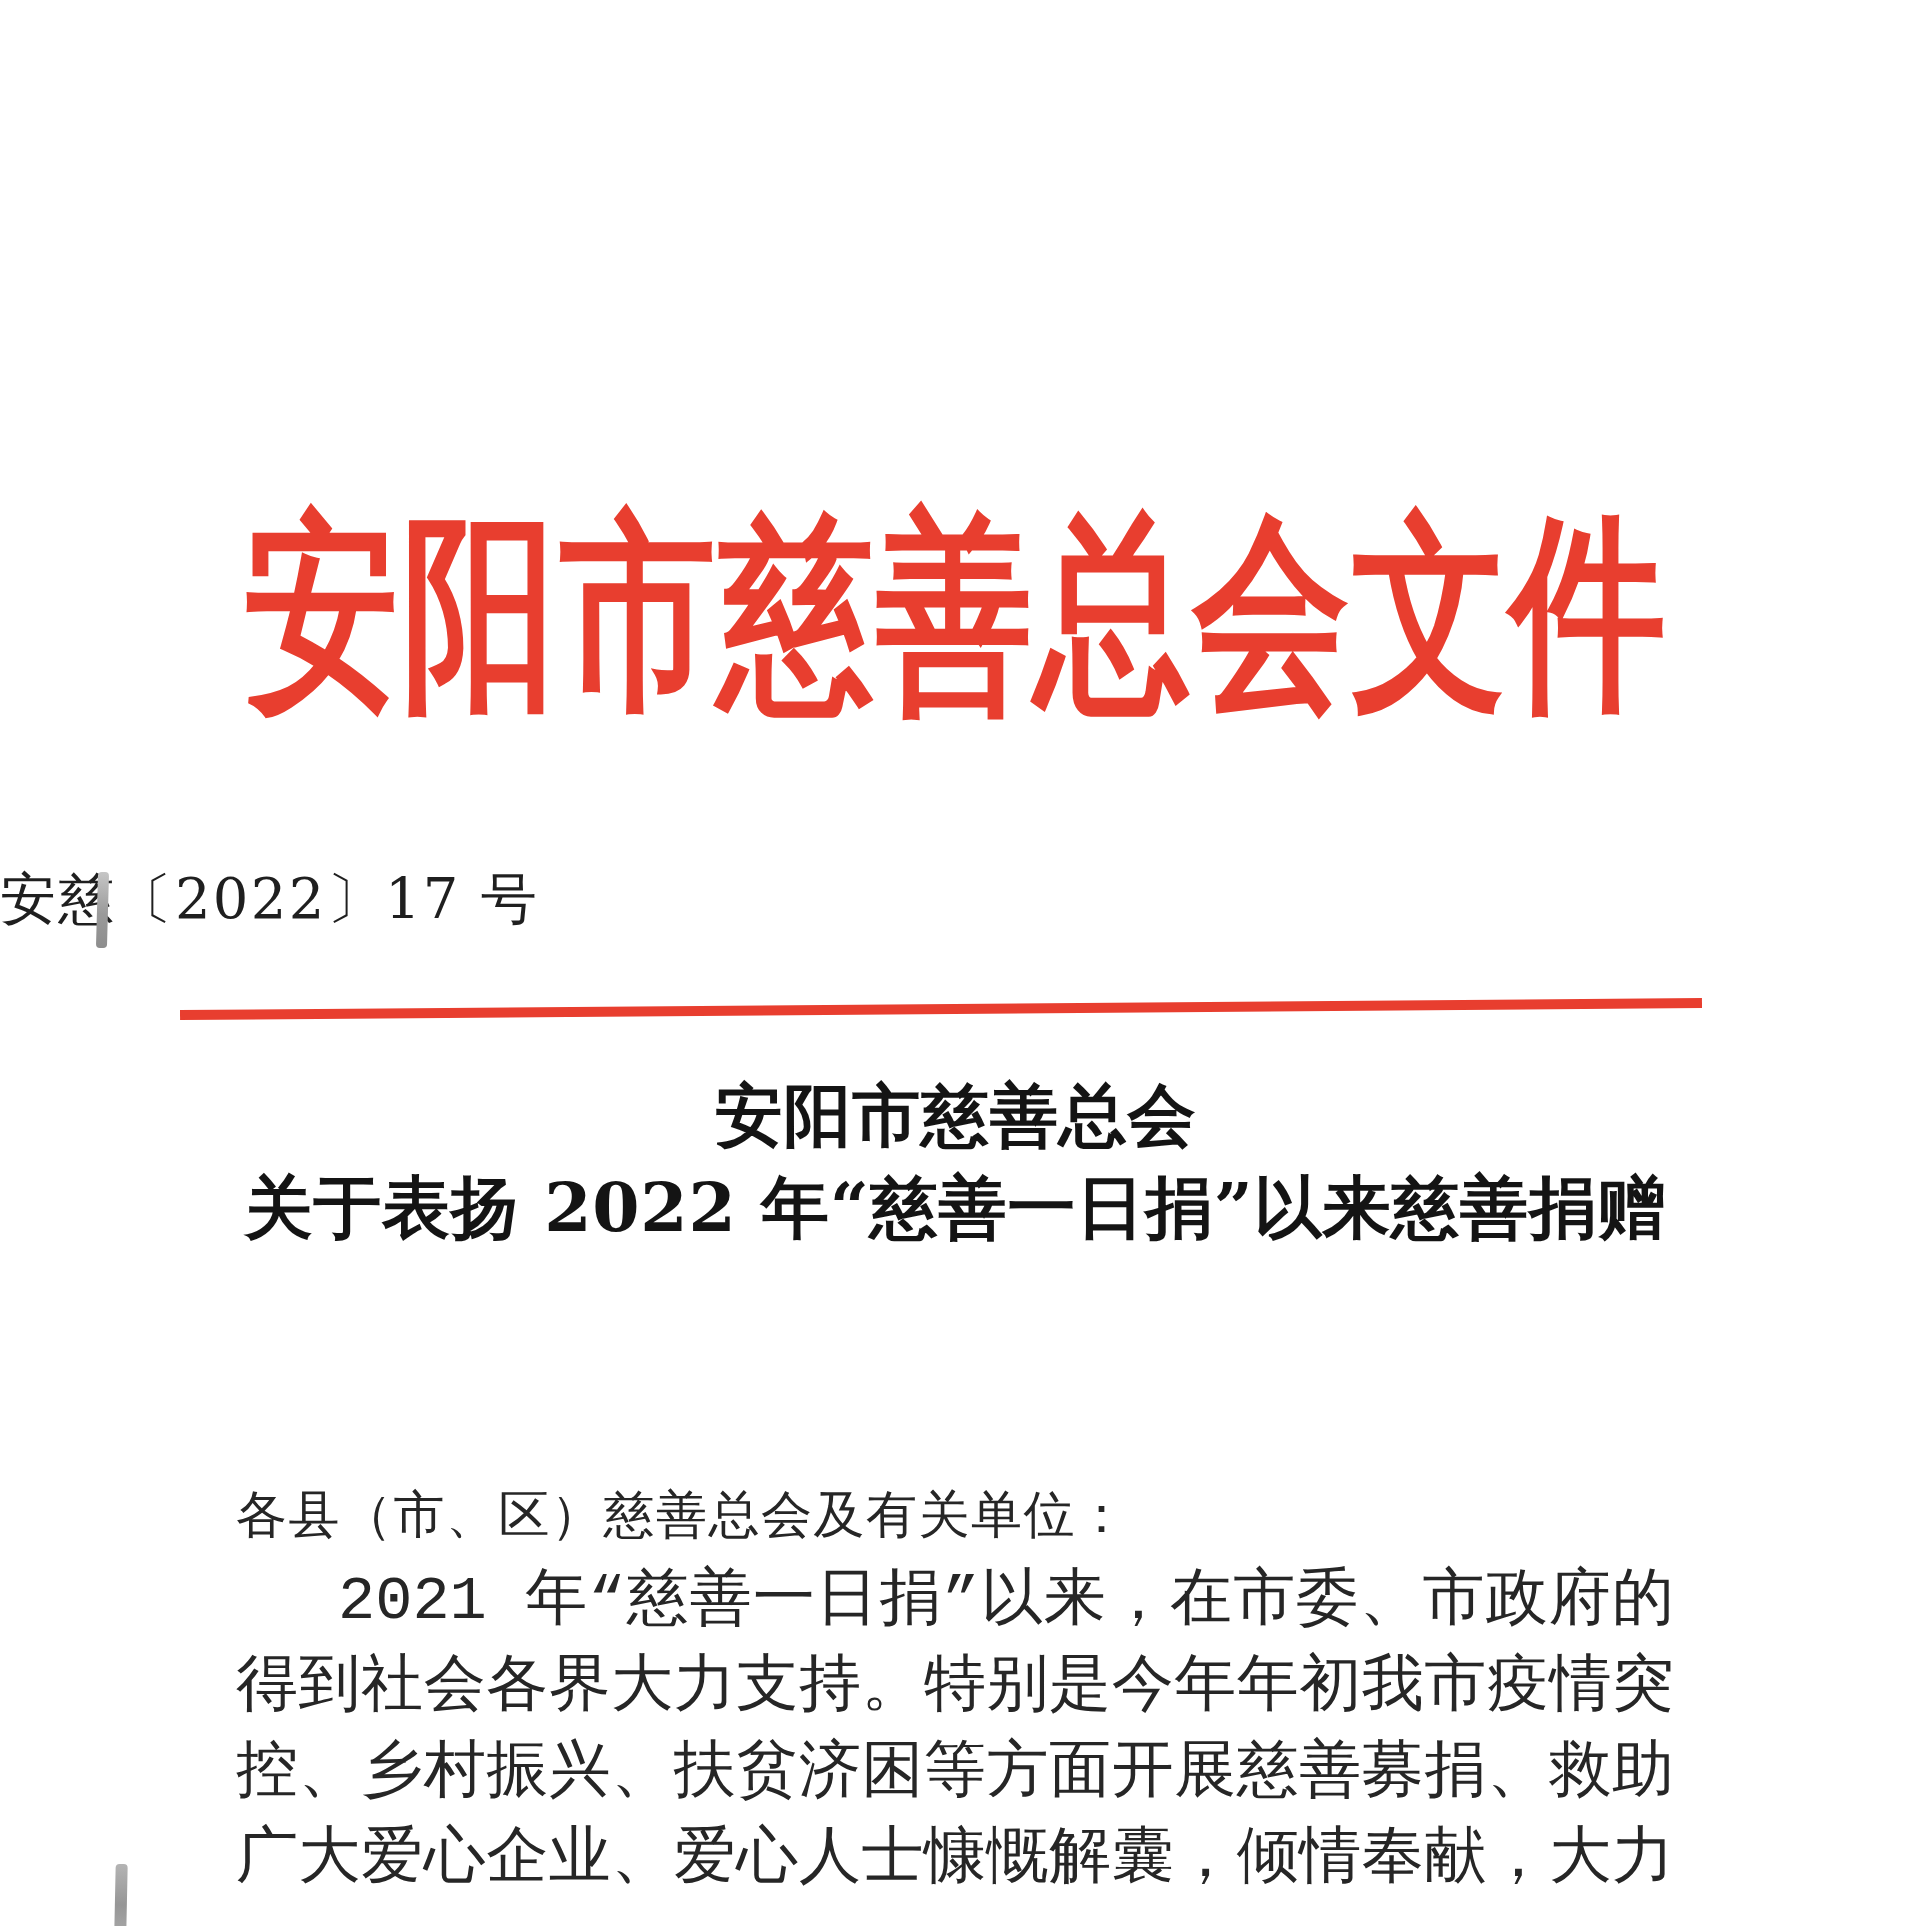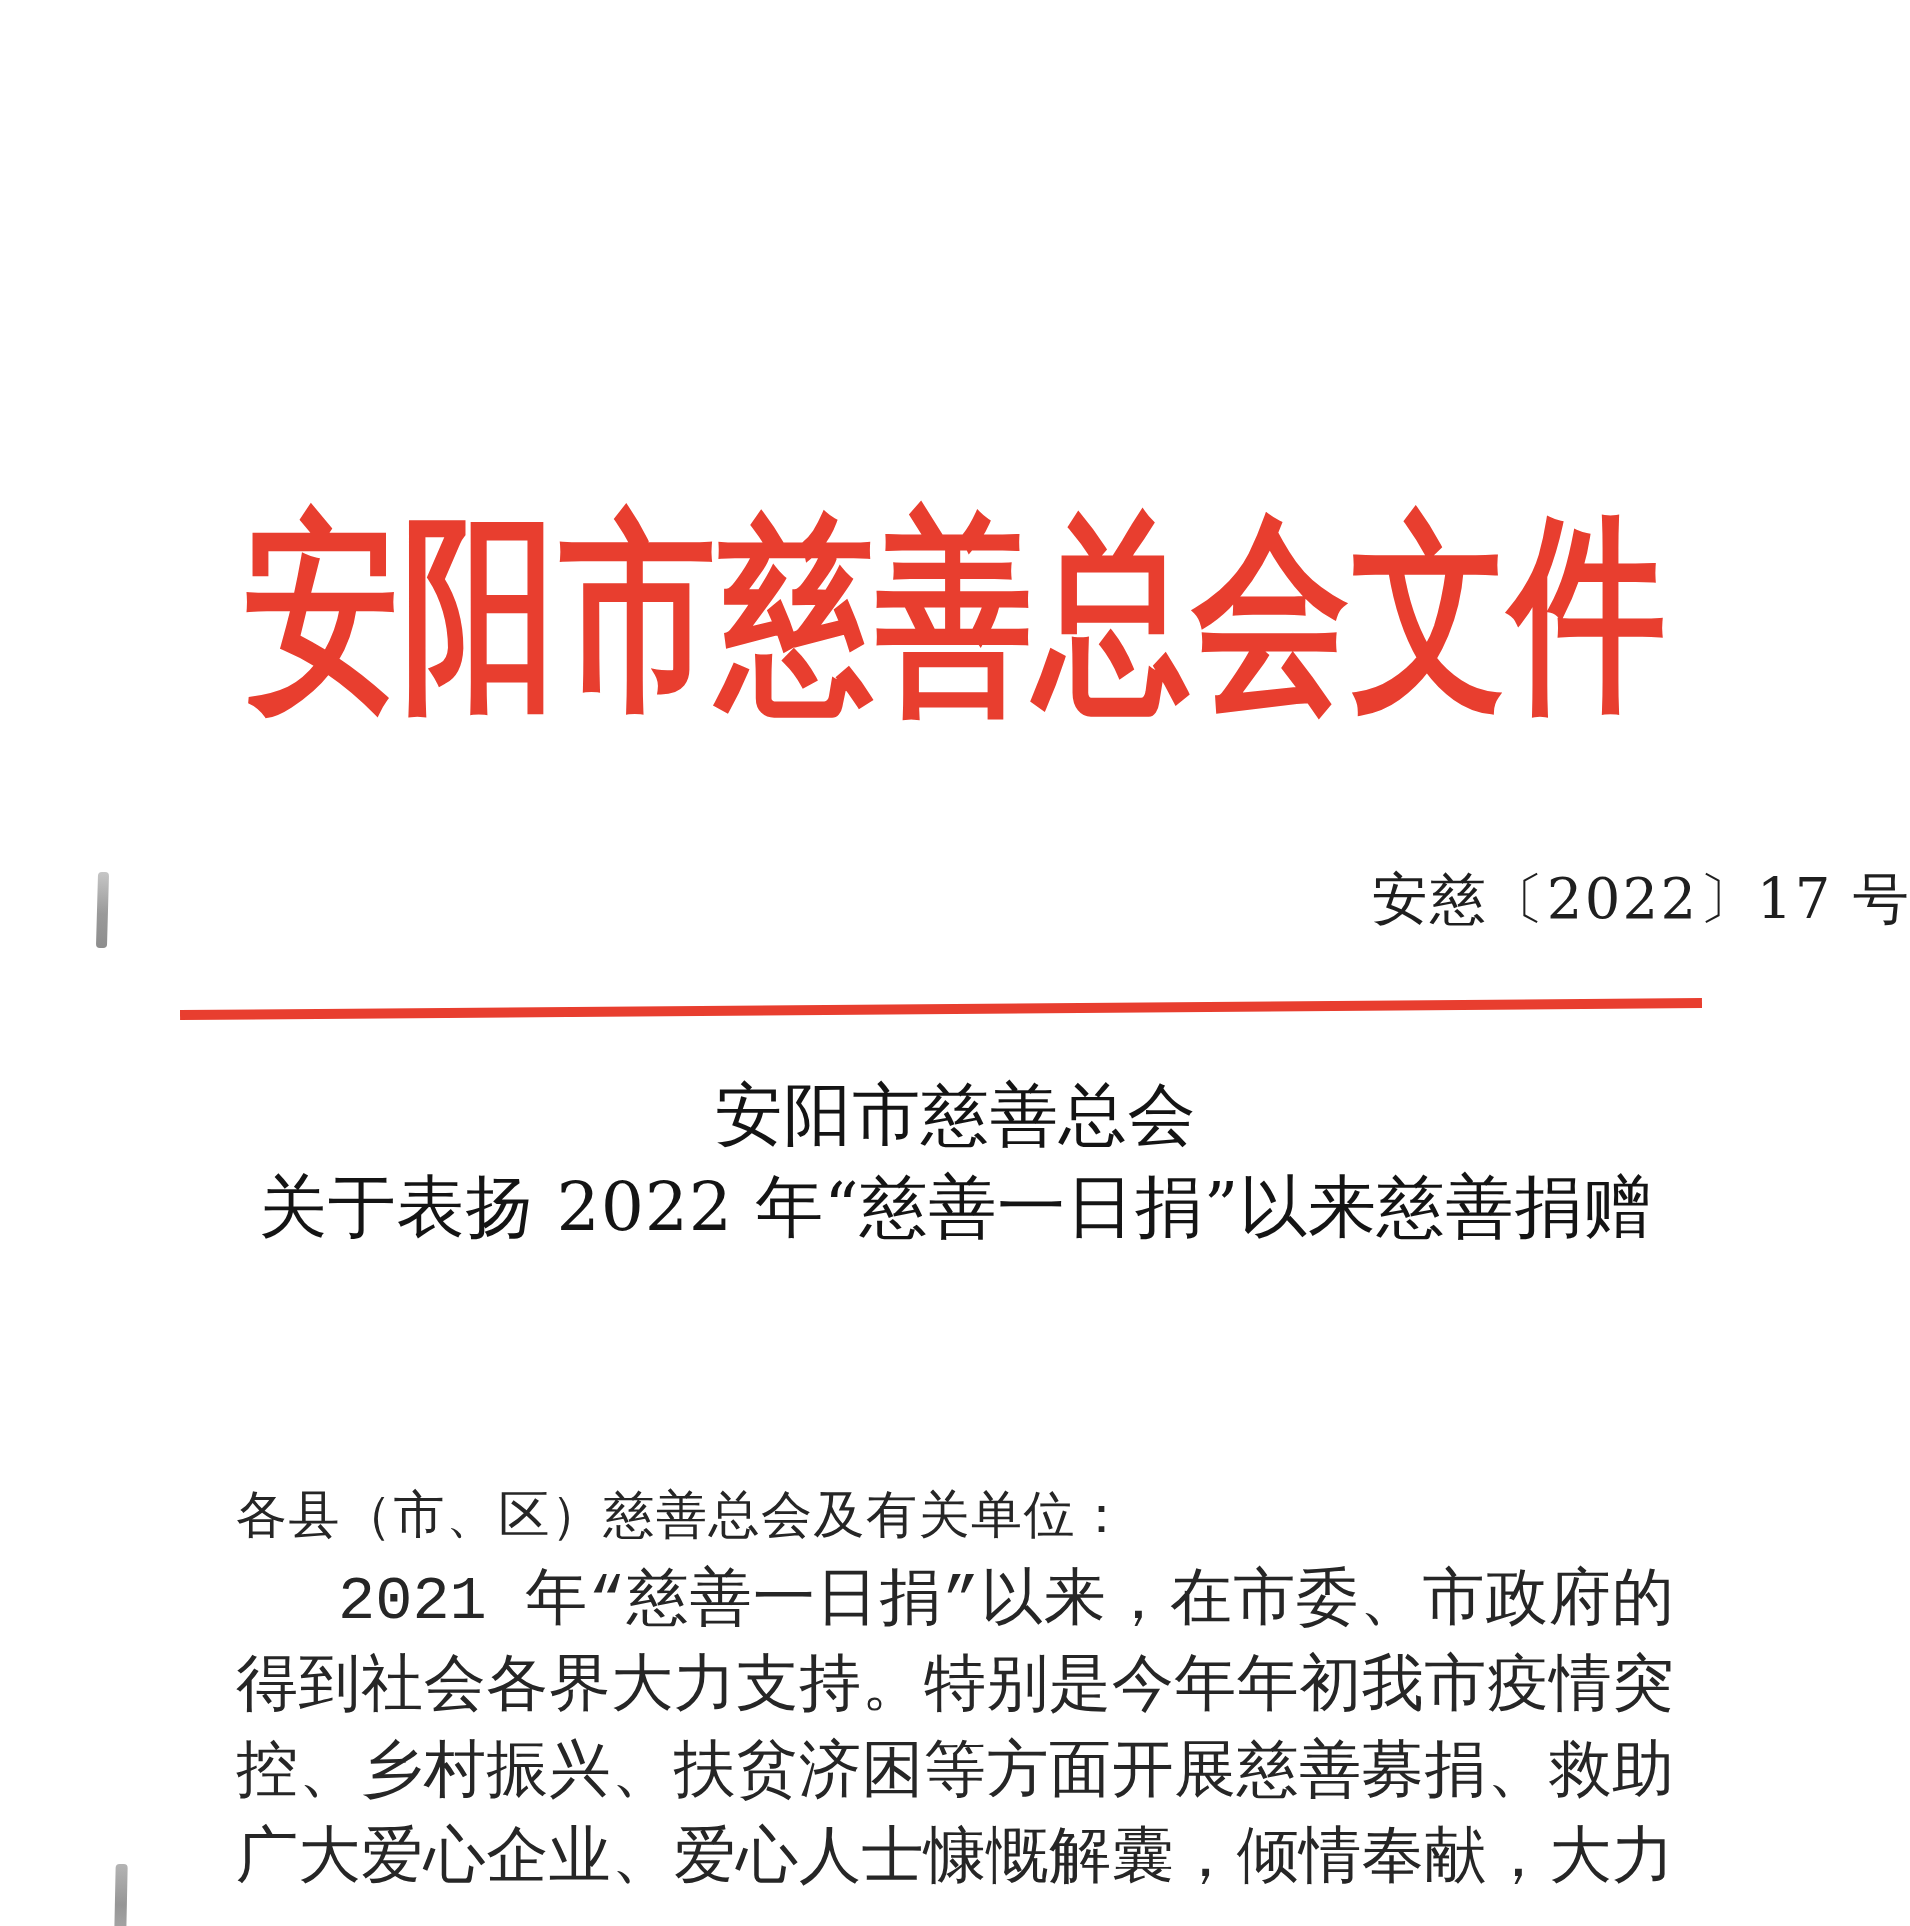--- a/index.html
+++ b/index.html
@@ -22,36 +22,36 @@
     font-size:156px;line-height:156px;
     font-weight:700;
     letter-spacing:2.3px;
     color:var(--red);
     transform:scaleY(1.35);
     transform-origin:center;
     white-space:nowrap;
   }
   .doc-number{
     position:absolute;top:870px;left:0;width:100%;
-    text-align:right;
+    text-align:left;
     font-size:56px;line-height:58px;
     letter-spacing:2.3px;
     color:#1f1f1f;
     white-space:nowrap;
   }
   .red-line{
     position:absolute;top:1004px;left:180px;
     width:1522px;height:10.4px;
     background:var(--red);
     transform:rotate(-0.45deg);
   }
   .doc-title{
     position:absolute;top:1069px;left:77px;right:77px;
     text-align:center;
-    font-weight:400;
+    font-weight:700;
     font-size:68px;line-height:92px;
     color:var(--ink-dark);
     letter-spacing:0.8px;
   }
   .doc-title .t-line{white-space:nowrap;}
   .salutation{
     position:absolute;top:1484px;left:236px;
     font-size:51px;line-height:62px;
     color:var(--ink);
     white-space:nowrap;

